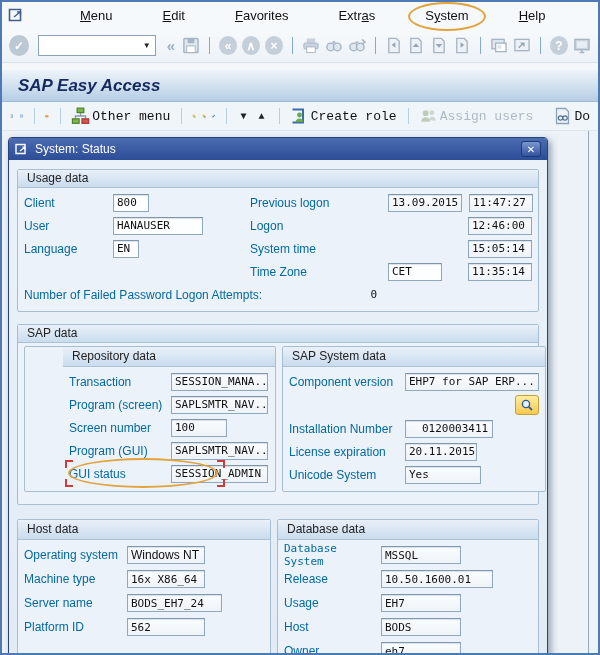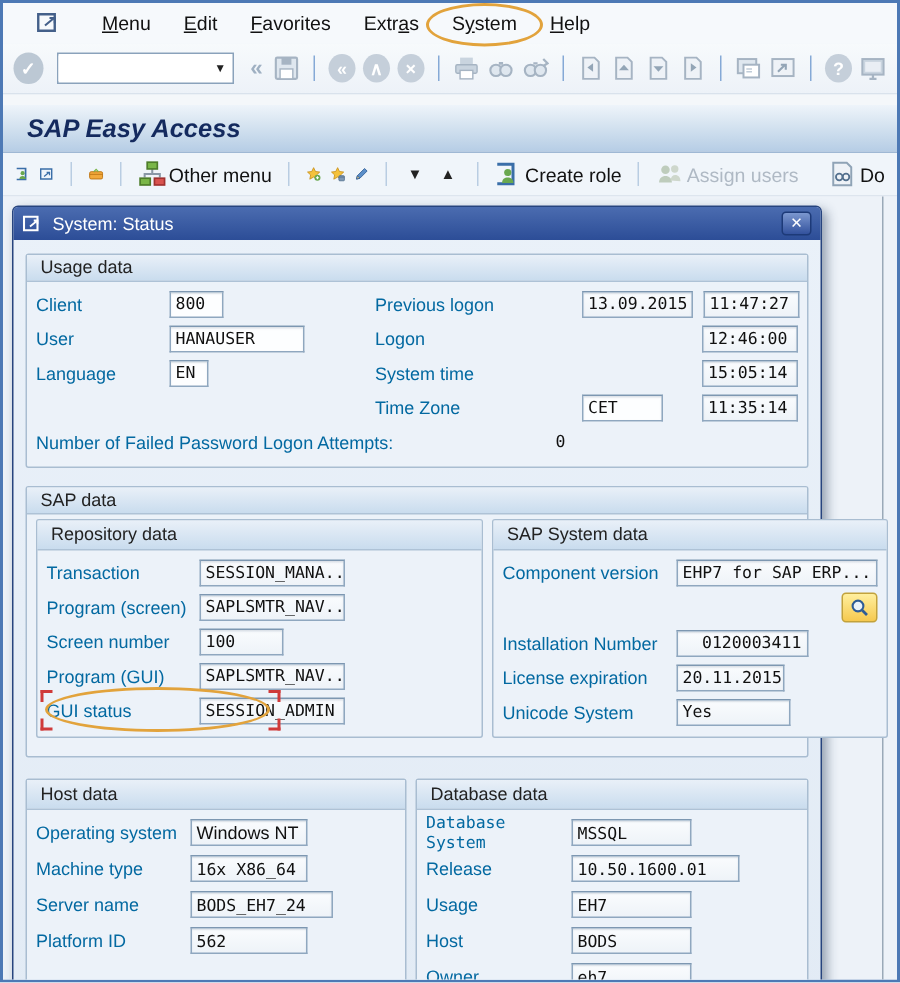--- a/index.html
+++ b/index.html
@@ -3,21 +3,21 @@
 <meta charset="utf-8">
 <style>
   * { margin:0; padding:0; box-sizing:border-box; }
   html,body { background:#fff; }
   .screen {
     position:relative; width:600px; height:655px;
     border:2px solid #4d79b5; background:#f0f5fa;
     overflow:hidden; font-family:"Liberation Sans",sans-serif; color:#111;
   }
   
-  .menubar { height:27px; display:flex; align-items:center; padding-left:22px; background:#f6f9fc; }
+  .menubar { height:27px; display:flex; align-items:center; padding-left:6px; background:#f6f9fc;gap:28px; }
   .menubar .appicon { width:17px; height:15px; margin-right:16px; }
   .menu-item { position:relative; font-size:13px; padding:3px 11px; cursor:default; }
   .menu-key { text-decoration:underline; }
   .oval { position:absolute; left:-6px; top:-3px; width:78px; height:29px;
           border:2px solid #e2a33c; border-radius:50%; pointer-events:none; }
   
   .stdtoolbar { height:34px; display:flex; align-items:center; gap:5px; padding:0 7px;
                 background:linear-gradient(#f7fafc,#edf2f8); border-bottom:1px solid #d9e2ec; }
   .tb-circle { width:21px; height:21px; border-radius:50%; background:#bcc8d4;
                color:#fff; font-size:12px; font-weight:bold; display:flex;
@@ -31,21 +31,21 @@
   .tb-sep { width:1px; height:17px; background:#85a9d6; margin:0 4px; }
   .tbicon { width:19px; height:19px; display:block; }
   
   .gapstrip { height:7px; background:#f4f7fa; }
   .titleband { height:32px; display:flex; align-items:center; padding-left:16px;
                background:linear-gradient(180deg,#eef4fa 0%,#cfdfee 55%,#b6cde5 100%);
                border-bottom:1px solid #9fb8d4; }
   .titleband .ttext { font-size:17px; font-weight:bold; font-style:italic; color:#142a5e; }
   
   .apptoolbar { height:29px; display:flex; align-items:center; gap:6px; padding:0 8px;
-                background:#f0f5fa; border-bottom:1px solid #dde5ee; white-space:nowrap; }
+                background:#f0f5fa; border-bottom:1px solid #dde5ee; white-space:nowrap;font-family:Liberation Mono, monospace; }
   .apicon { width:19px; height:18px; display:block; }
   .ap-lbl { font-size:13px; color:#111; margin-left:2px; }
   .ap-lbl.dis { color:#9aa6b3; }
   .ap-arrow { font-size:10px; color:#222; padding:0 3px; }
   .ap-sep { width:1px; height:16px; background:#b9cde2; margin:0 5px; }
   .ap-btn { display:flex; align-items:center; }
   
   .mainarea { position:relative; height:524px; background:#edf2f8; }
   .mainarea::after { content:""; position:absolute; right:9px; top:0; bottom:0; width:1px; background:#9aa9b8; }
   
@@ -340,21 +340,21 @@
             <span class="failed-val">0</span>
           </div>
         </div>
       </div>
 
       <div class="gbox mt12">
         <div class="ghead">SAP data</div>
         <div class="gbody" style="padding-bottom:12px;">
           <div class="subrow">
 
-            <div class="gbox sub" style="width:298px;">
+            <div class="gbox sub" style="width:252px;padding-left:38px;">
               <div class="ghead">Repository data</div>
               <div class="gbody">
                 <div class="frow">
                   <span class="lbl r-lbl">Transaction</span>
                   <span class="field" style="width:97px;">SESSION_MANA..</span>
                 </div>
                 <div class="frow">
                   <span class="lbl r-lbl">Program (screen)</span>
                   <span class="field" style="width:97px;">SAPLSMTR_NAV..</span>
                 </div>

